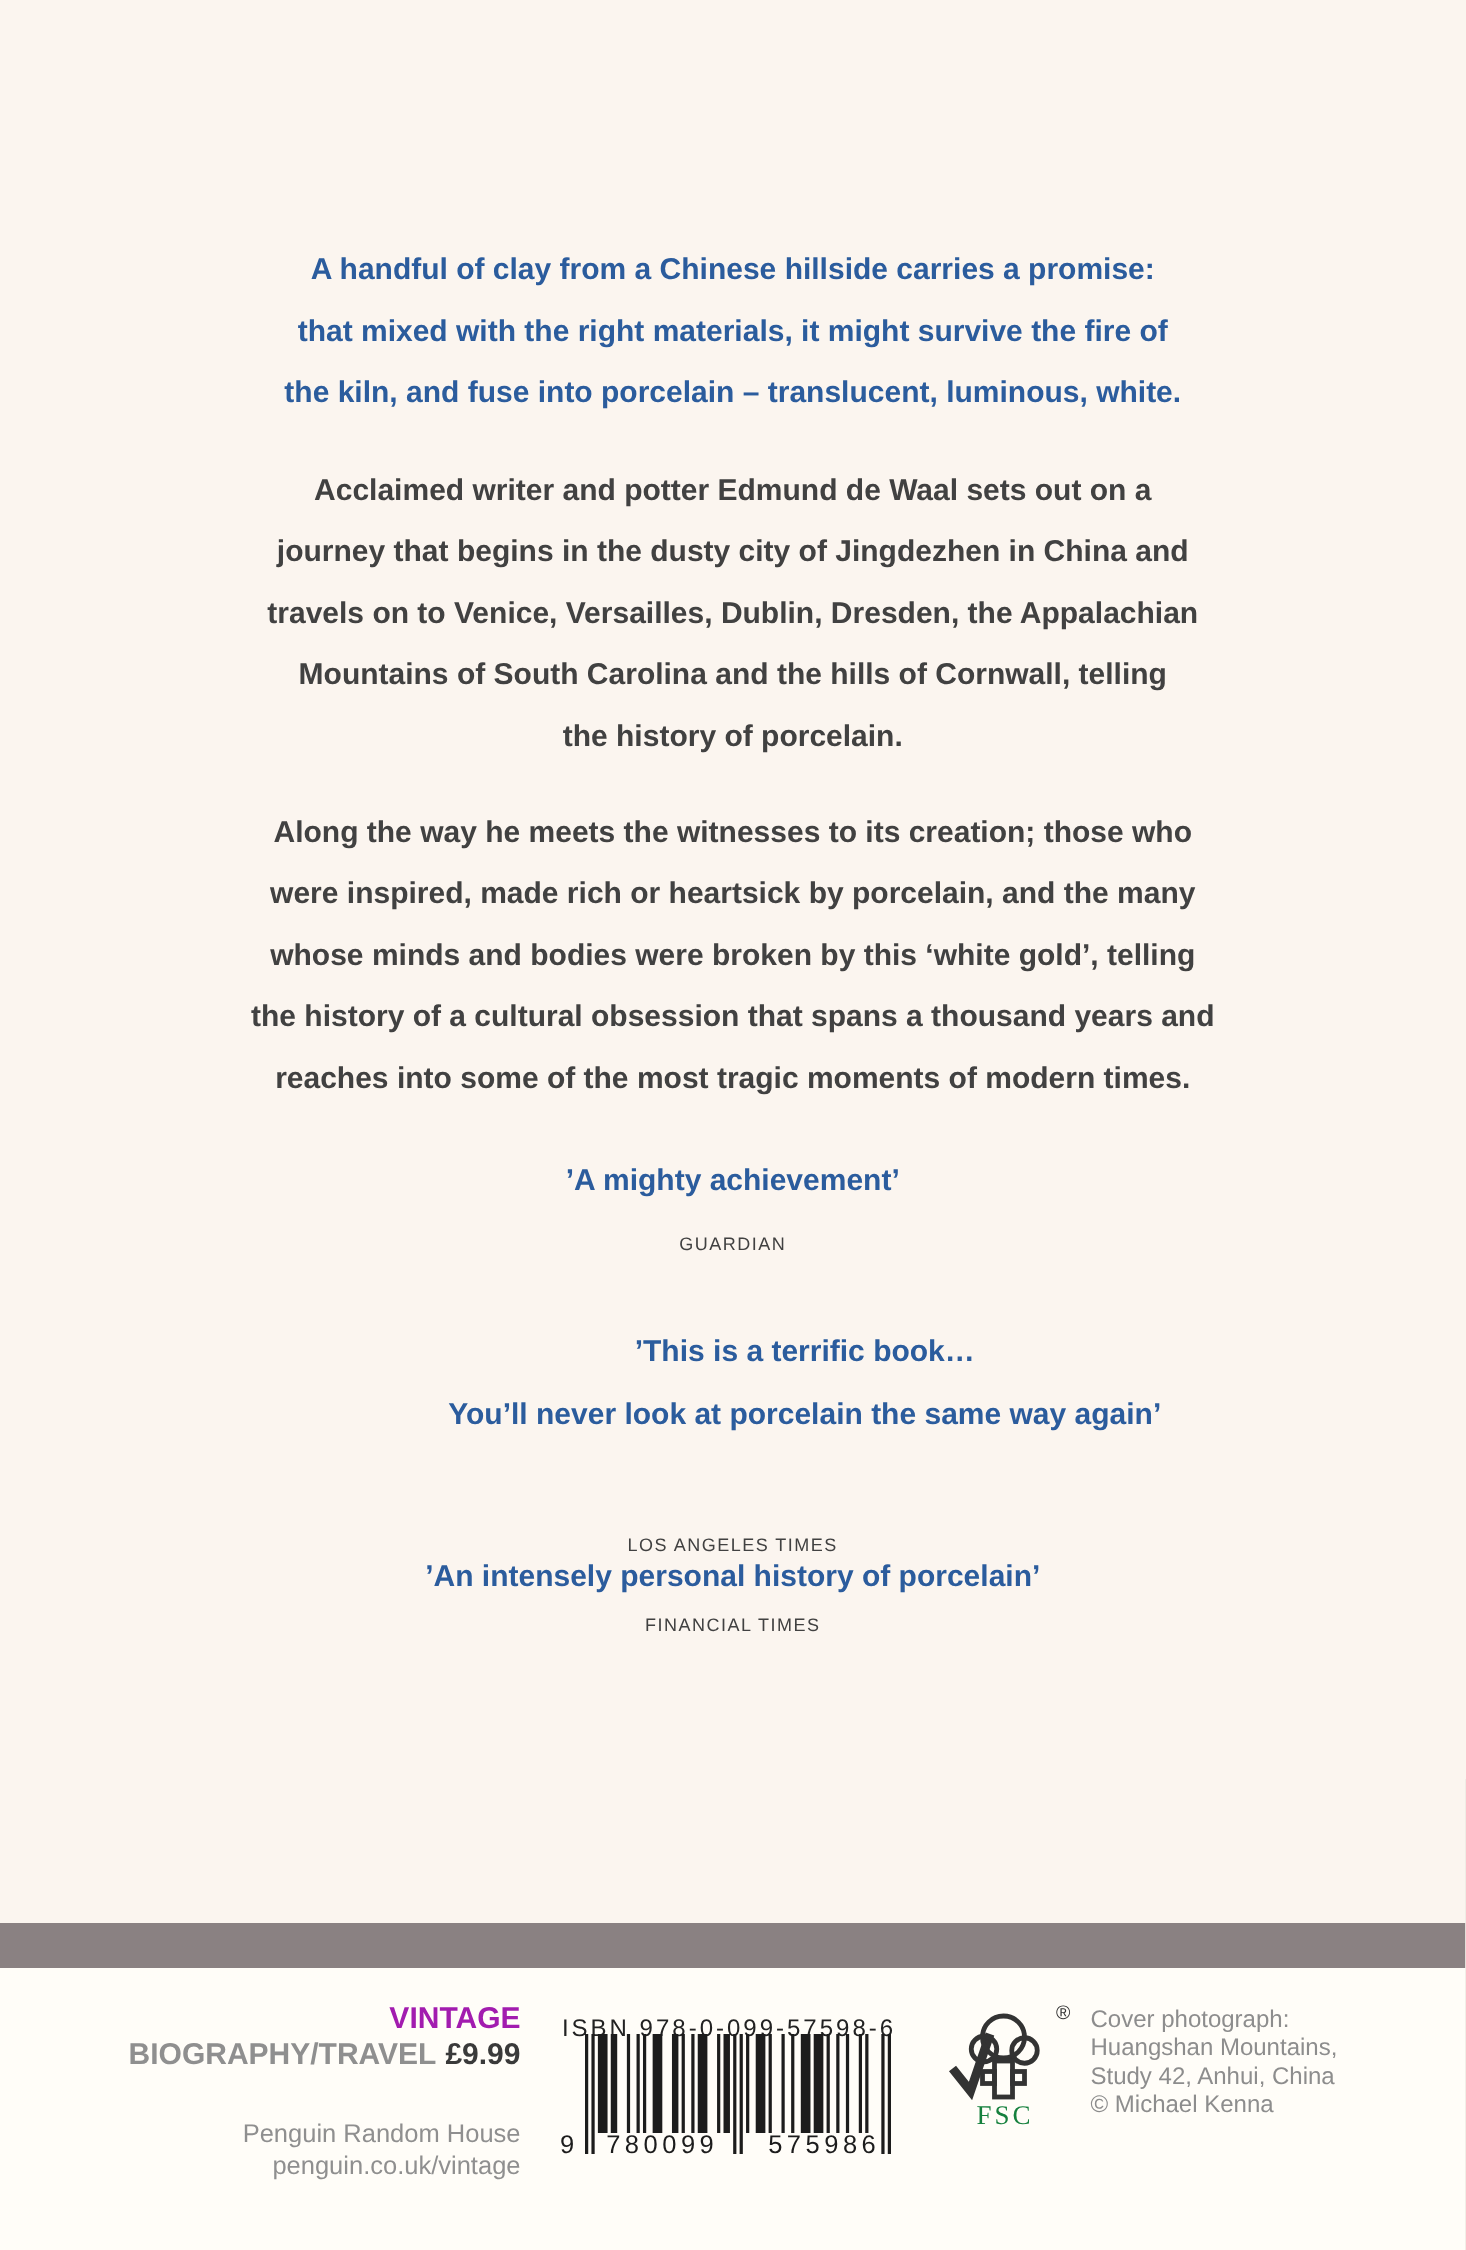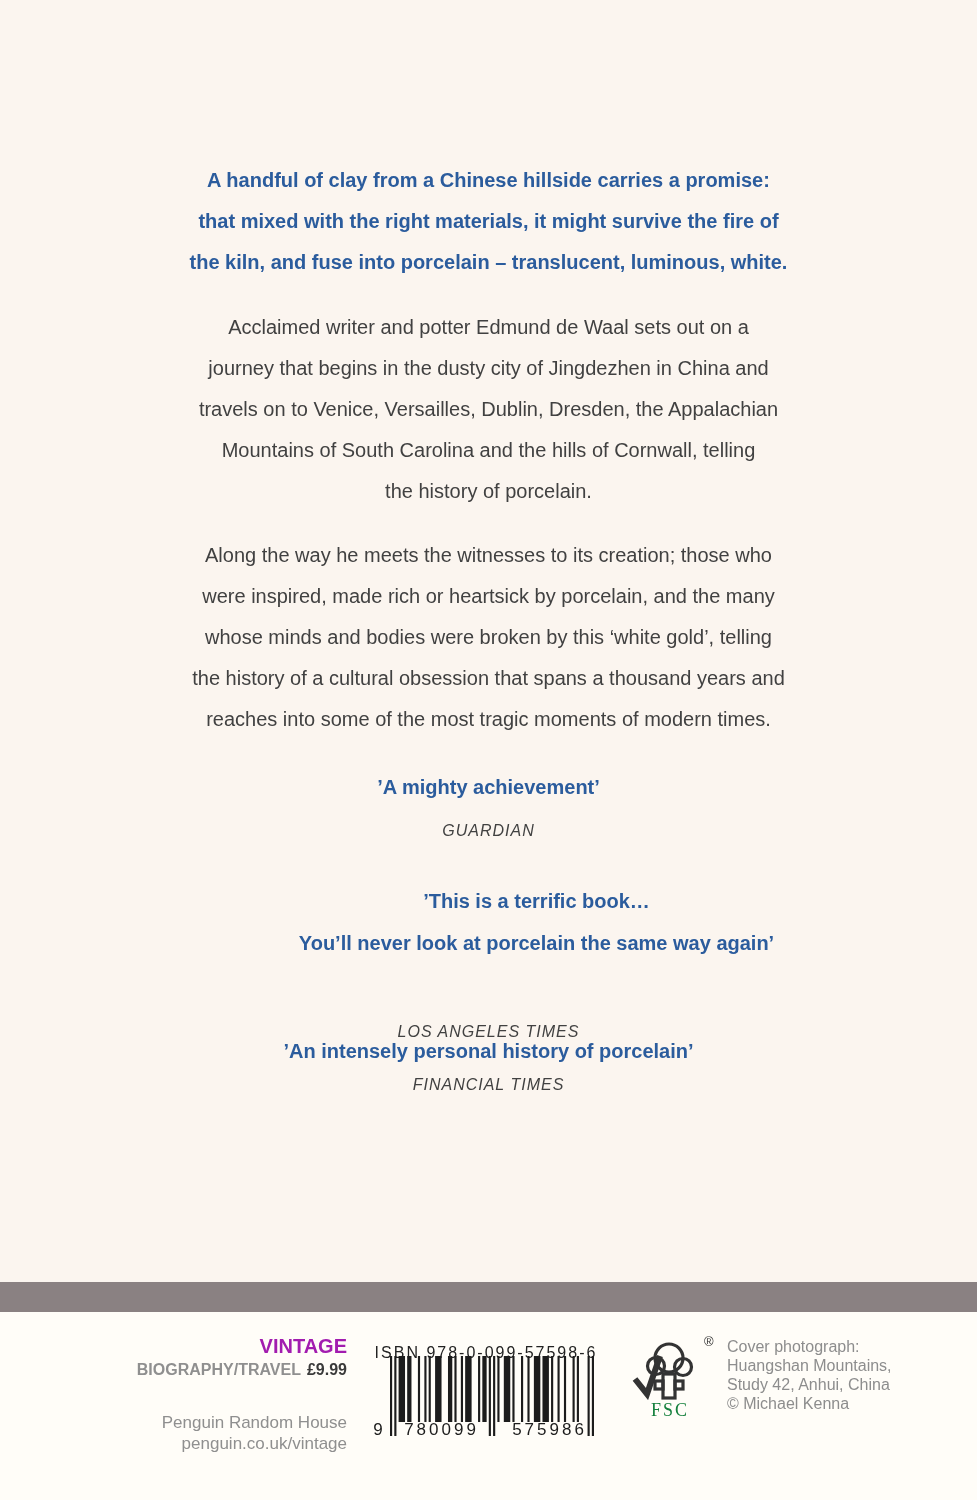--- a/index.html
+++ b/index.html
@@ -13,53 +13,53 @@
   }
   .centered{position:absolute;left:0;width:100%;text-align:center;}
   .headline{
     top:160px;
     font-size:20px;font-weight:bold;line-height:41px;
     color:var(--accent-blue,#2b5c9d);
     white-space:pre-line;
   }
   .para{
     margin:0;
-    font-size:20px;font-weight:normal;line-height:41px;
+    font-size:20px;font-weight:bold;line-height:41px;
     color:var(--body-text,#414141);
     white-space:pre-line;
   }
   .p1{top:307px;}
   .p2{top:535px;}
   .q{
     font-size:20px;font-weight:bold;line-height:42px;
     color:var(--accent-blue,#2b5c9d);
     white-space:pre-line;
   }
   .q1{top:766px;}
   .q2{top:880px;padding-left:48px;}
   .q3{top:1030px;}
   .attr{
-    font-size:16px;font-style:italic;letter-spacing:1px;
+    font-size:12px;letter-spacing:1px;
     color:var(--body-text,#414141);
   }
   .a1{top:822px;}
   .a2{top:1023px;}
   .a3{top:1076px;}
   .band{
     position:absolute;left:0;top:1282px;width:100%;height:30px;
     background:var(--band-gray,#8a8182);
   }
   .footer-area{
     position:absolute;left:0;top:1312px;width:100%;height:188px;
     background:var(--bg-bottom,#fffdf8);
   }
   
   .imprint-col{position:absolute;left:40px;top:1334px;width:307px;text-align:right;}
   .imprint{font-size:20px;font-weight:bold;color:#a21caf;line-height:24px;}
-  .cat-line{font-size:16px;font-weight:bold;line-height:24px;}
+  .cat-line{font-size:20px;font-weight:bold;line-height:24px;}
   .category{color:#8f8f8f;}
   .price{color:#3a3a3a;margin-left:6px;}
   .pub-lines{margin-top:30px;font-size:17px;color:#8f8f8f;line-height:21px;}
   
   .barcode{position:absolute;left:366px;top:1334px;width:240px;height:110px;}
   .isbn-label{
     position:absolute;left:0;top:0;width:100%;text-align:center;
     font-size:16px;letter-spacing:2px;color:#222;white-space:nowrap;margin-top:10px;
   }
   .bars{position:absolute;left:24px;top:22px;}

